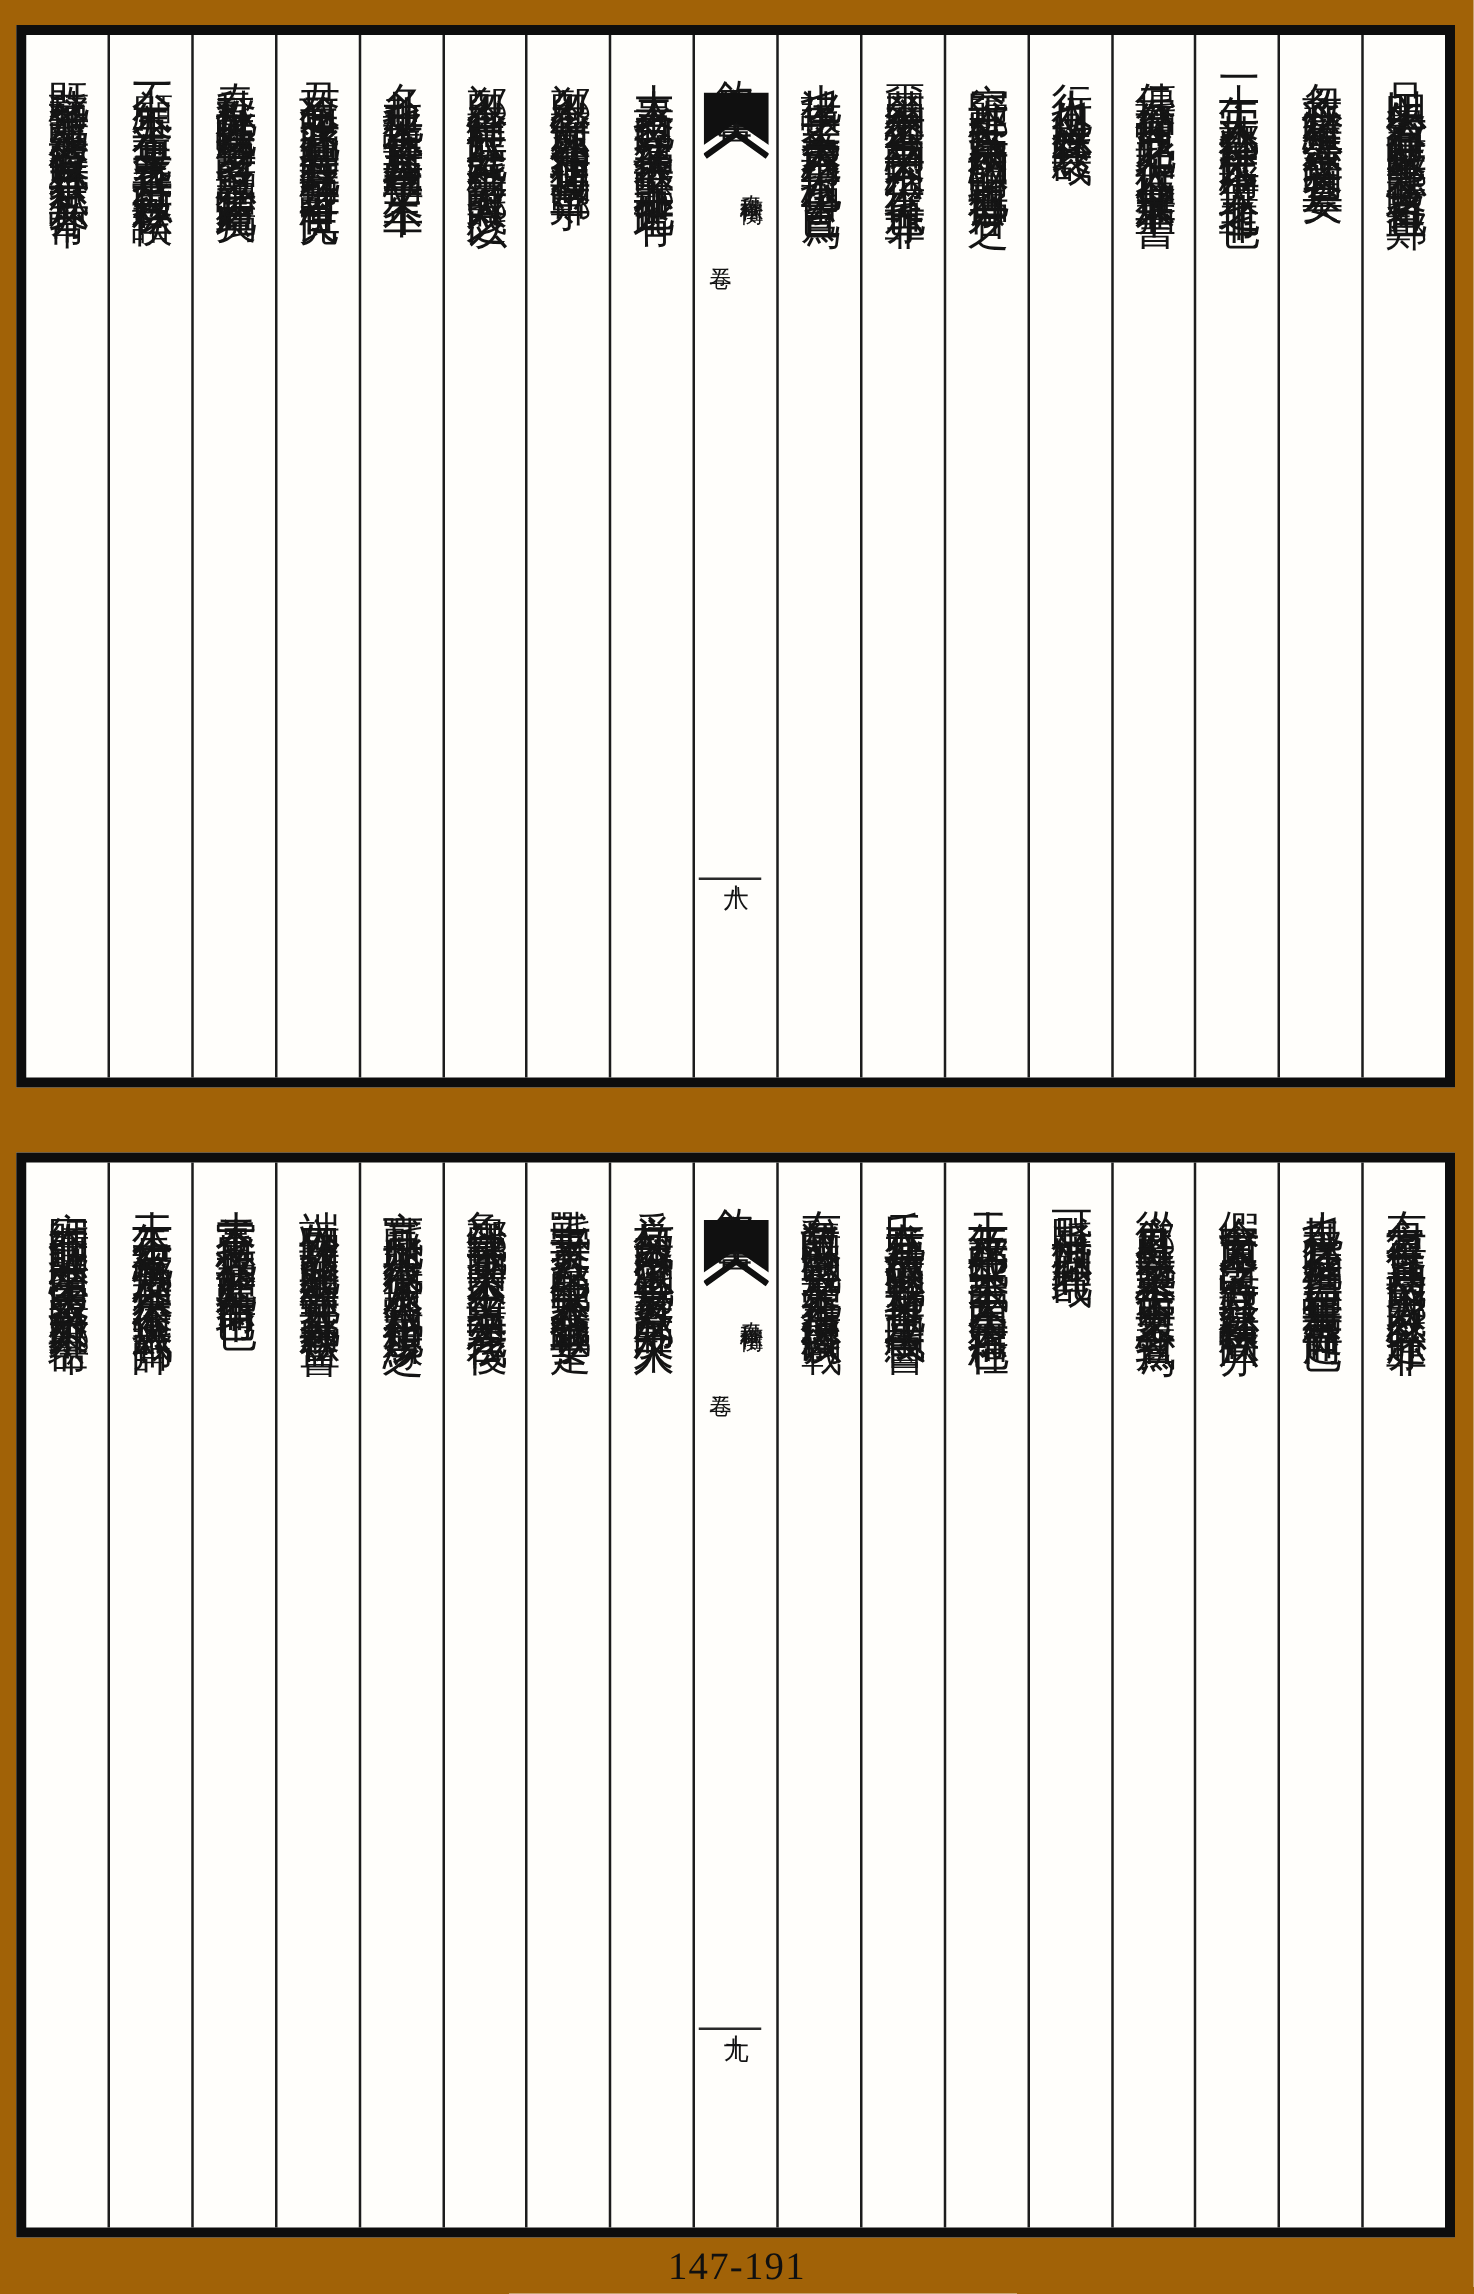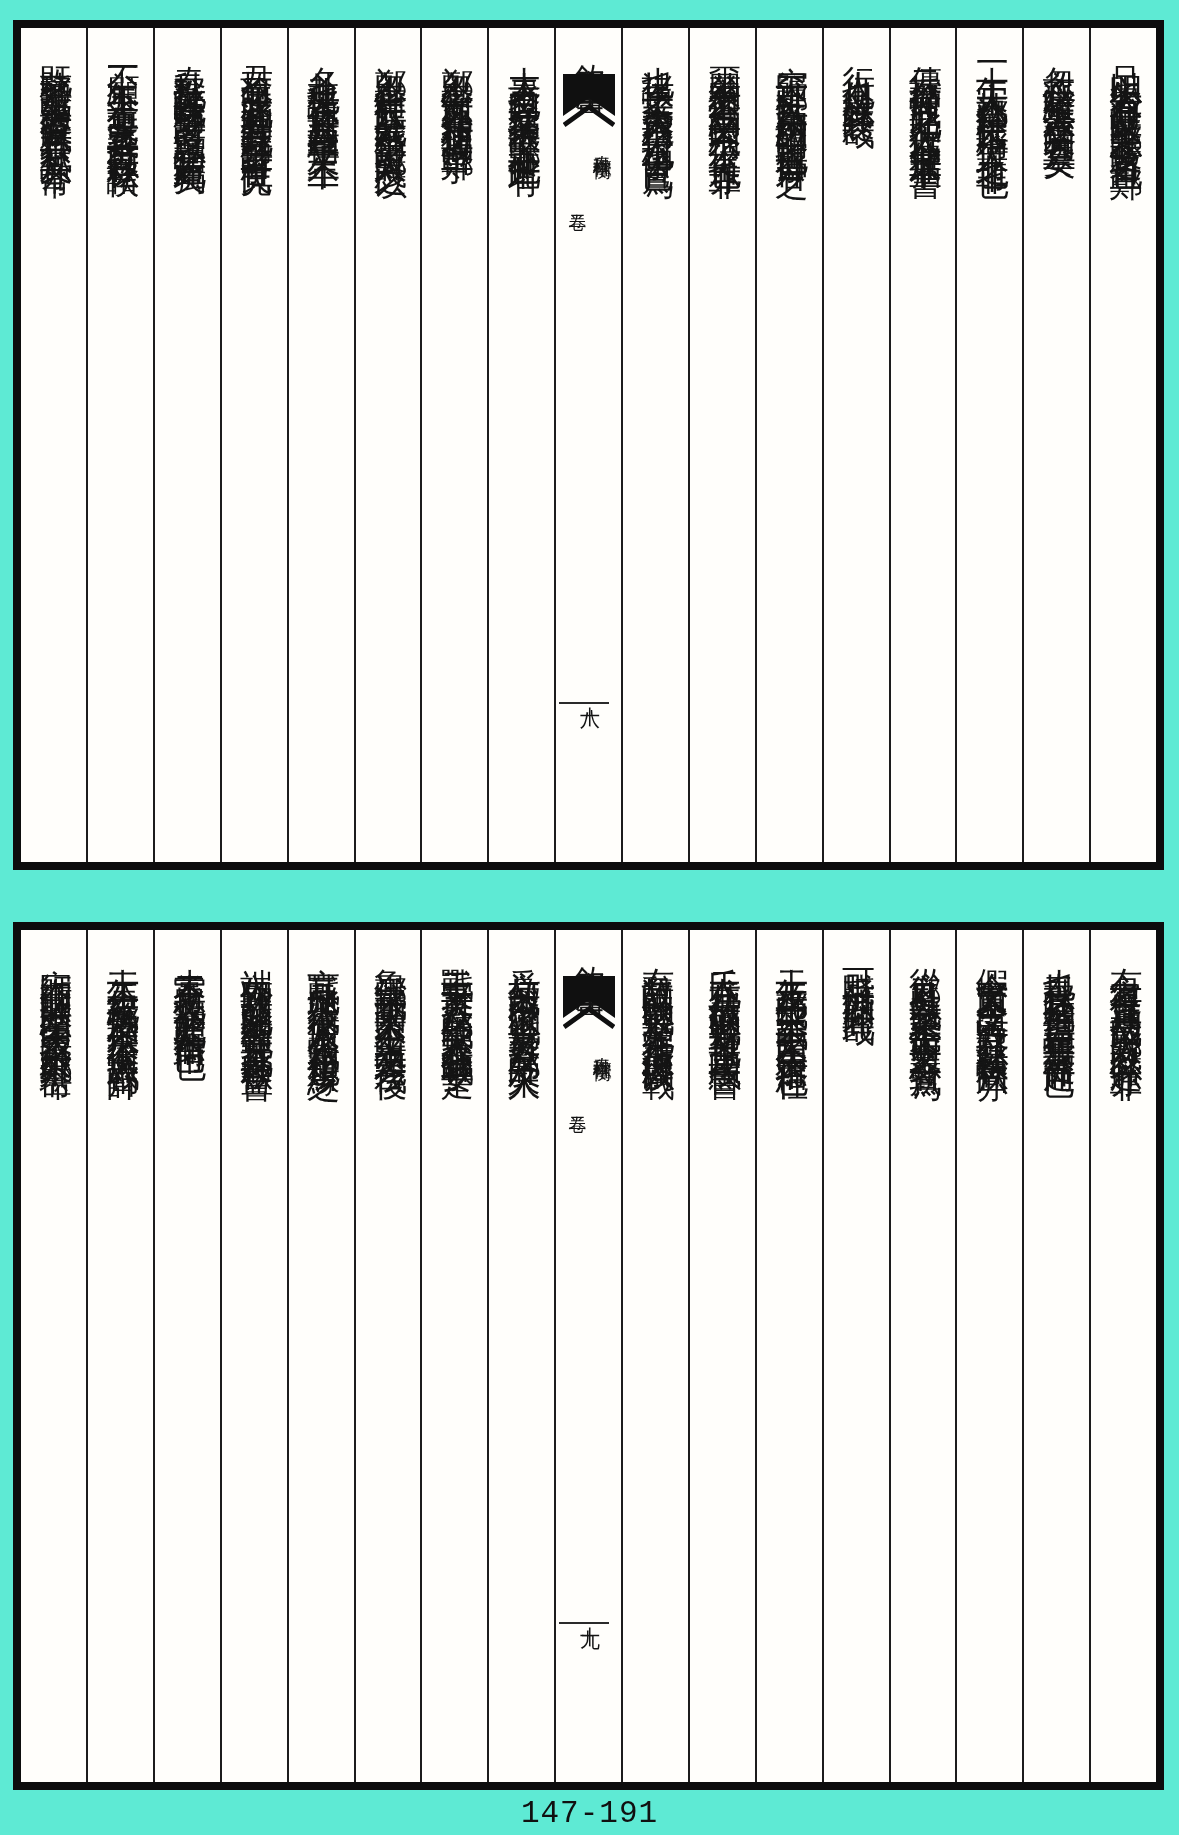--- a/index.html
+++ b/index.html
@@ -1,20 +1,20 @@
 <!DOCTYPE html>
 <html><head>
 <meta charset="utf-8">
 <title>147-191</title>
 <style>
   html,body { margin:0; padding:0; background:#ffffff; }
   .page {
     position:relative; width:1179px; height:1835px;
-    background:#5eead4; color:#141414;
-    font-family:Liberation Mono, monospace;
+    background:#a16207; color:#141414;
+    font-family:Liberation Serif, serif;
     overflow:hidden;
   }
   .leaf {
     position:absolute; left:13px; right:15px;
     border:8px solid #0d0d0d; background:#fffefb;
     box-sizing:border-box;
   }
   #leaf1 { top:20px;  height:850px; }
   #leaf2 { top:922px; height:868px; }
   .cols { display:flex; flex-direction:row-reverse; height:100%; }

